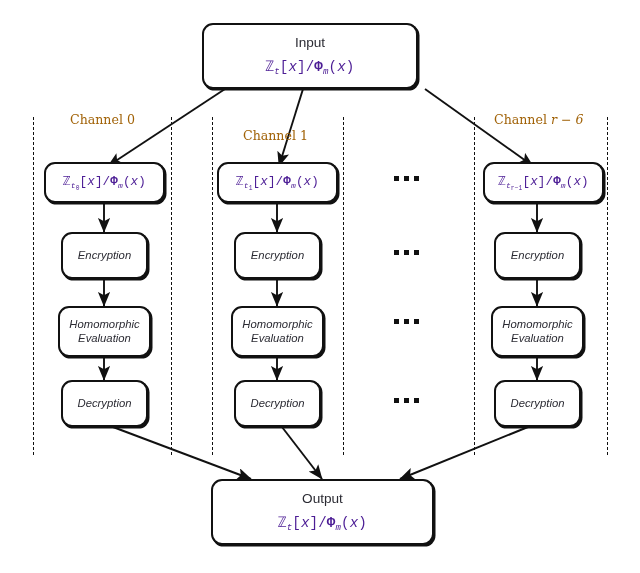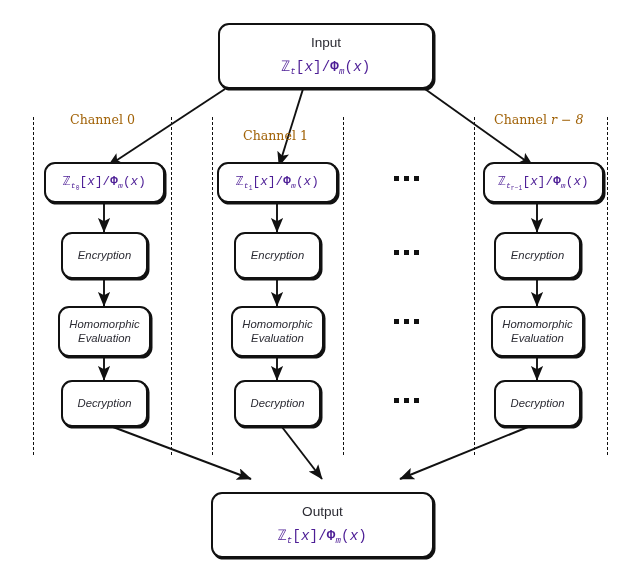--- a/index.html
+++ b/index.html
@@ -113,38 +113,38 @@
     </g>
   </svg>
 
   <div class="divider" style="left:33px;  top:117px; height:338px;"></div>
   <div class="divider" style="left:171px; top:117px; height:338px;"></div>
   <div class="divider" style="left:212px; top:117px; height:338px;"></div>
   <div class="divider" style="left:343px; top:117px; height:338px;"></div>
   <div class="divider" style="left:474px; top:117px; height:338px;"></div>
   <div class="divider" style="left:607px; top:117px; height:338px;"></div>
 
-  <div class="node" style="left:218px; top:23px; width:216px; height:66px;">
+  <div class="node" style="left:202px; top:23px; width:216px; height:66px;">
     <div class="lbl io-title">Input</div>
     <div class="math">
       <span class="bb">ℤ</span><sub>t</sub><span>[<i>x</i>]/<b>Φ</b><sub class="nosl"><i>m</i></sub>(<i>x</i>)</span>
     </div>
   </div>
 
   <div class="chan-label" style="left:70px; top:112px;">
     <span>Channel</span>
     <span>0</span>
   </div>
   <div class="chan-label" style="left:243px; top:128px;">
     <span>Channel</span>
     <span>1</span>
   </div>
   <div class="chan-label" style="left:494px; top:112px;">
     <span>Channel</span>
-    <span style="font-style:italic;">r − 8</span>
+    <span style="font-style:italic;">r − 6</span>
   </div>
 
   <div class="node" style="left:44px; top:162px; width:121px; height:41px;">
     <div class="math small">
       <span class="bb">ℤ</span><sub><i>t</i><span class="nosl" style="font-size:.78em;vertical-align:-.25em;">0</span></sub><span>[<i>x</i>]/<b>Φ</b><sub class="nosl"><i>m</i></sub>(<i>x</i>)</span>
     </div>
   </div>
   <div class="node" style="left:61px; top:232px; width:87px; height:47px;">
     <div class="lbl proc">Encryption</div>
   </div>
@@ -208,20 +208,20 @@
   <div class="node" style="left:491px; top:306px; width:93px; height:51px;">
     <div class="lbl proc">
       <span>Homomorphic</span><br>
       <span>Evaluation</span>
     </div>
   </div>
   <div class="node" style="left:494px; top:380px; width:87px; height:47px;">
     <div class="lbl proc">Decryption</div>
   </div>
 
-  <div class="node" style="left:211px; top:492px; width:223px; height:66px;">
+  <div class="node" style="left:211px; top:479px; width:223px; height:66px;">
     <div class="lbl io-title">Output</div>
     <div class="math">
       <span class="bb">ℤ</span><sub>t</sub><span>[<i>x</i>]/<b>Φ</b><sub class="nosl"><i>m</i></sub>(<i>x</i>)</span>
     </div>
   </div>
 
 </div>
 
 </body></html>

